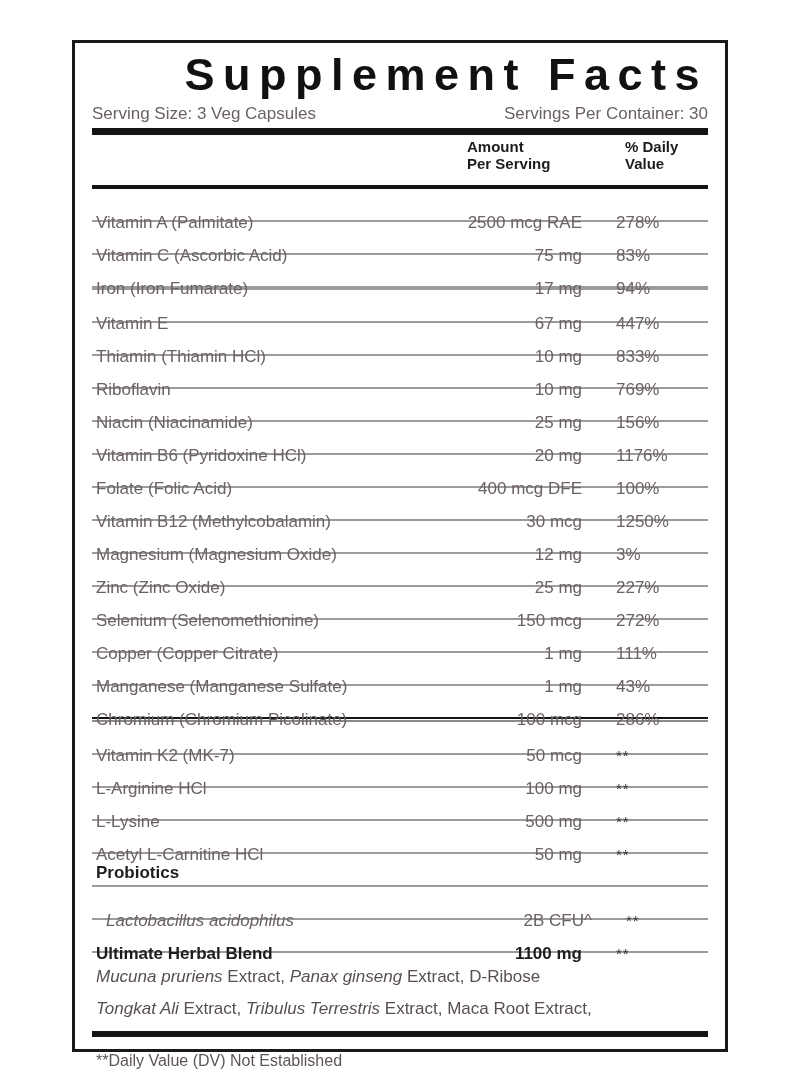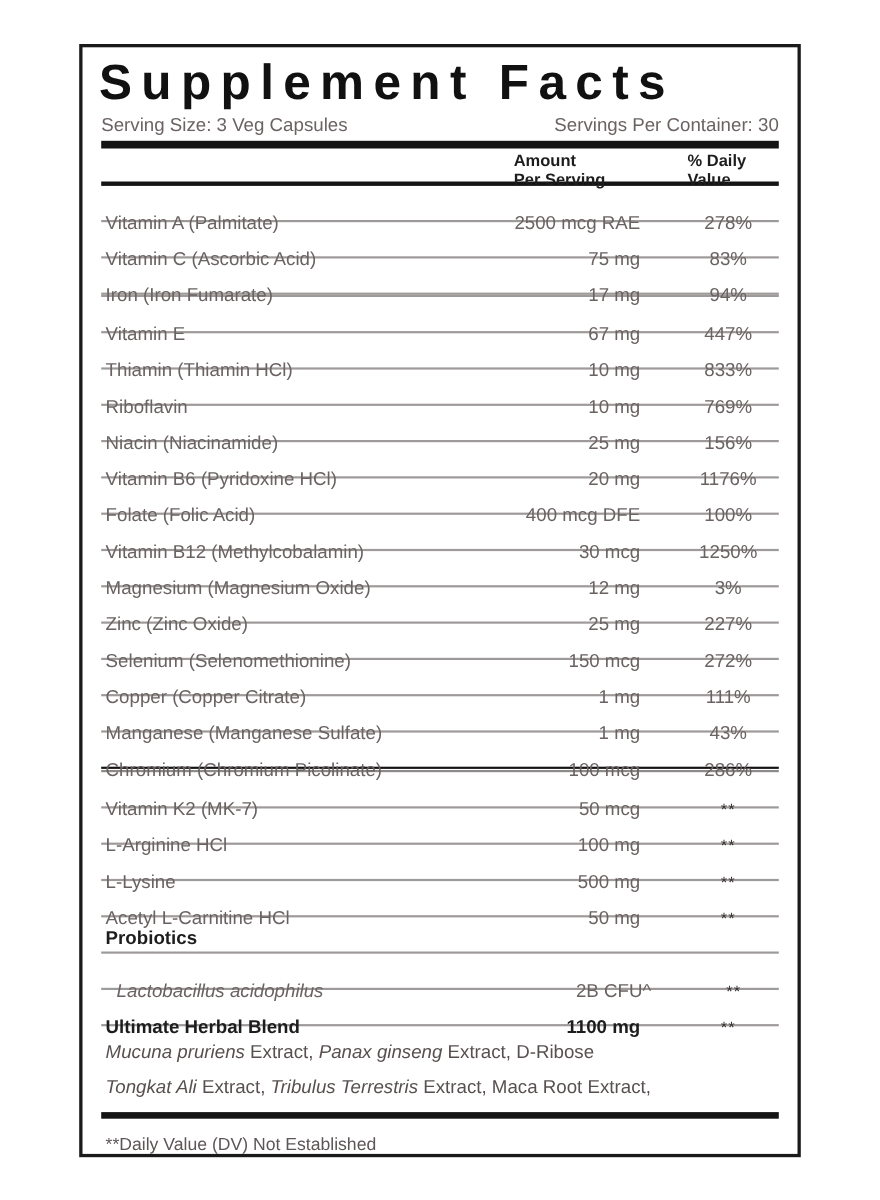--- a/index.html
+++ b/index.html
@@ -34,21 +34,21 @@
   }
 
   
   .title {
     font-size: 45px;
     font-weight: bold;
     color: #111111;
     letter-spacing: 8.5px;
     line-height: 52px;
     white-space: nowrap;
-    text-align: left;
+    text-align: right;
     margin-left: -2px;
   }
 
   
   .serving-row {
     display: flex;
     justify-content: space-between;
     align-items: baseline;
     font-size: 17px;
     color: #6b6262;
@@ -78,21 +78,21 @@
     height: 5px;
     border-top: 2px solid #141414;
     border-bottom: 2px solid #8e8a8a;
     background: #ffffff;
     box-sizing: border-box;
   }
 
   
   .colhead {
     position: relative;
-    height: 30px;
+    height: 50px;
   }
   .colhead .ch {
     position: absolute;
     top: 3px;
     font-size: 15px;
     font-weight: bold;
     color: #1d1d1d;
     line-height: 17px;
   }
   .colhead .ch-amount { left: 375px; }
@@ -114,21 +114,21 @@
     padding-top: 6px;
   }
   .row .c-amt {
     flex: 0 0 115px;
     text-align: right;
     white-space: nowrap;
     padding-top: 24px;
   }
   .row .c-dv {
     flex: 1 1 auto;
-    text-align: center;
+    text-align: left;
     white-space: nowrap;
     padding-top: 6px;
     padding-left: 34px;
   }
   .row .c-dv.stars {
     font-size: 15px;
     letter-spacing: 1px;
     color: #3b3434;
     vertical-align: super;
     padding-top: 2px;

